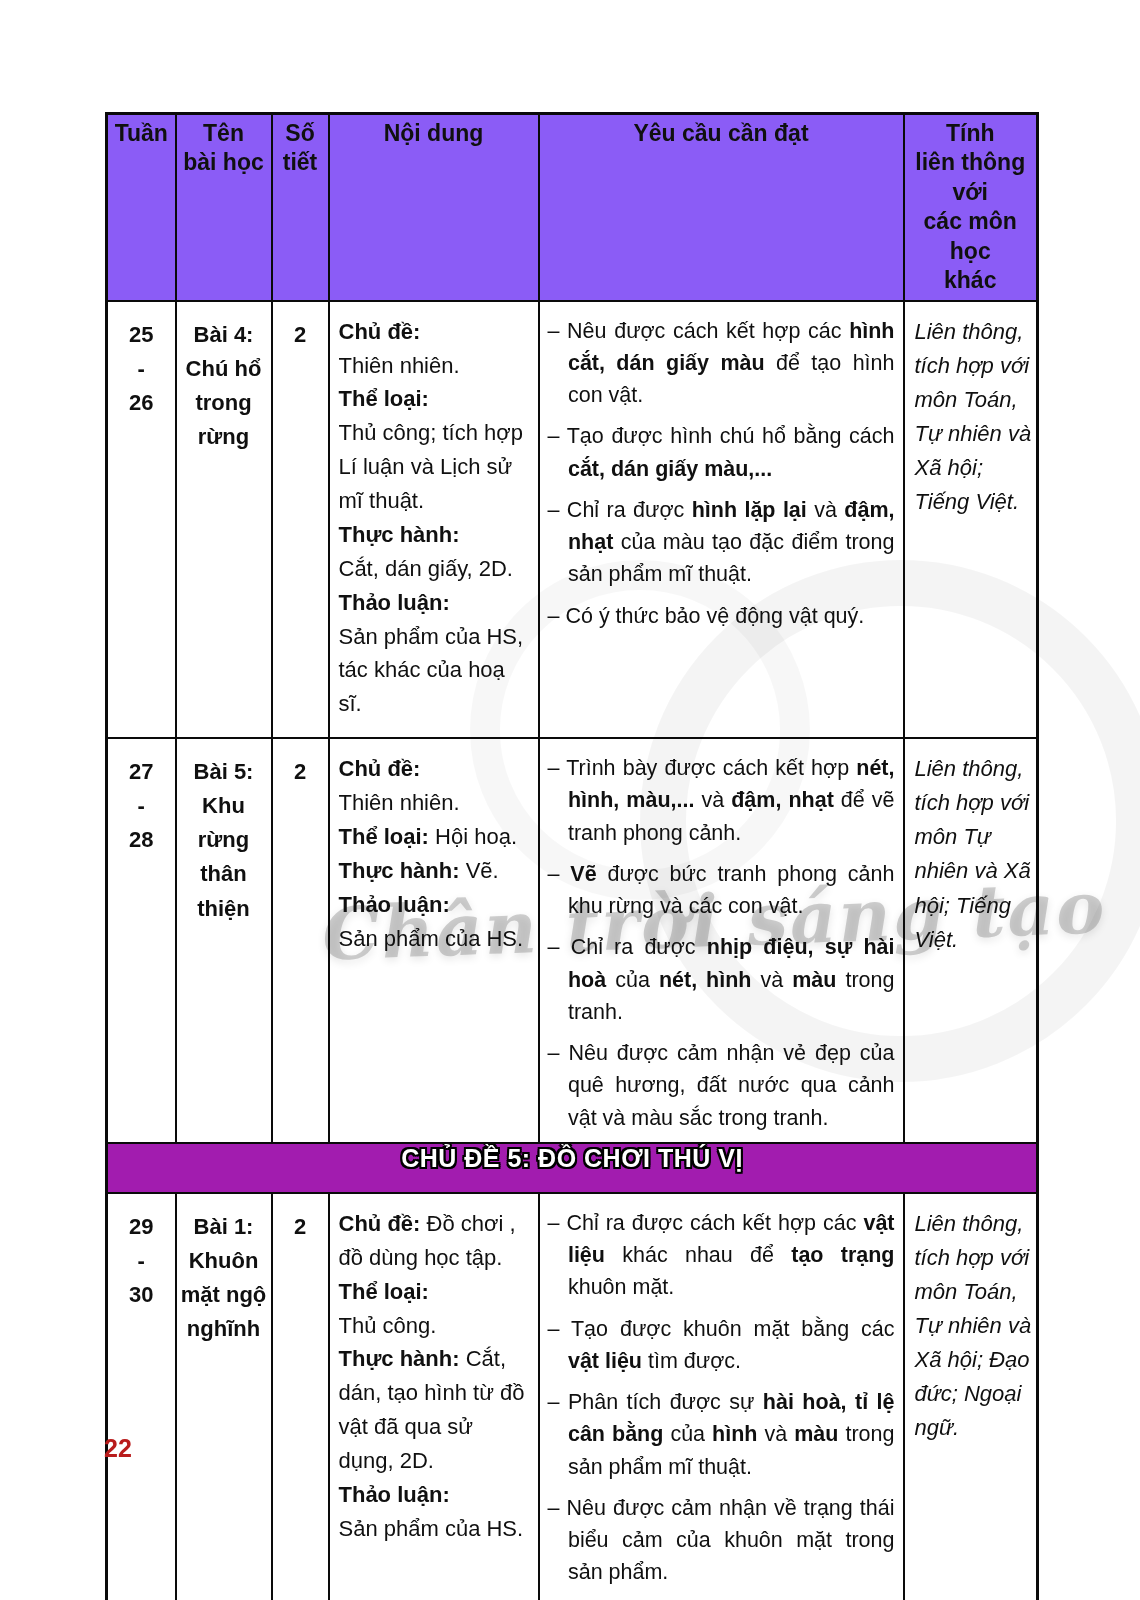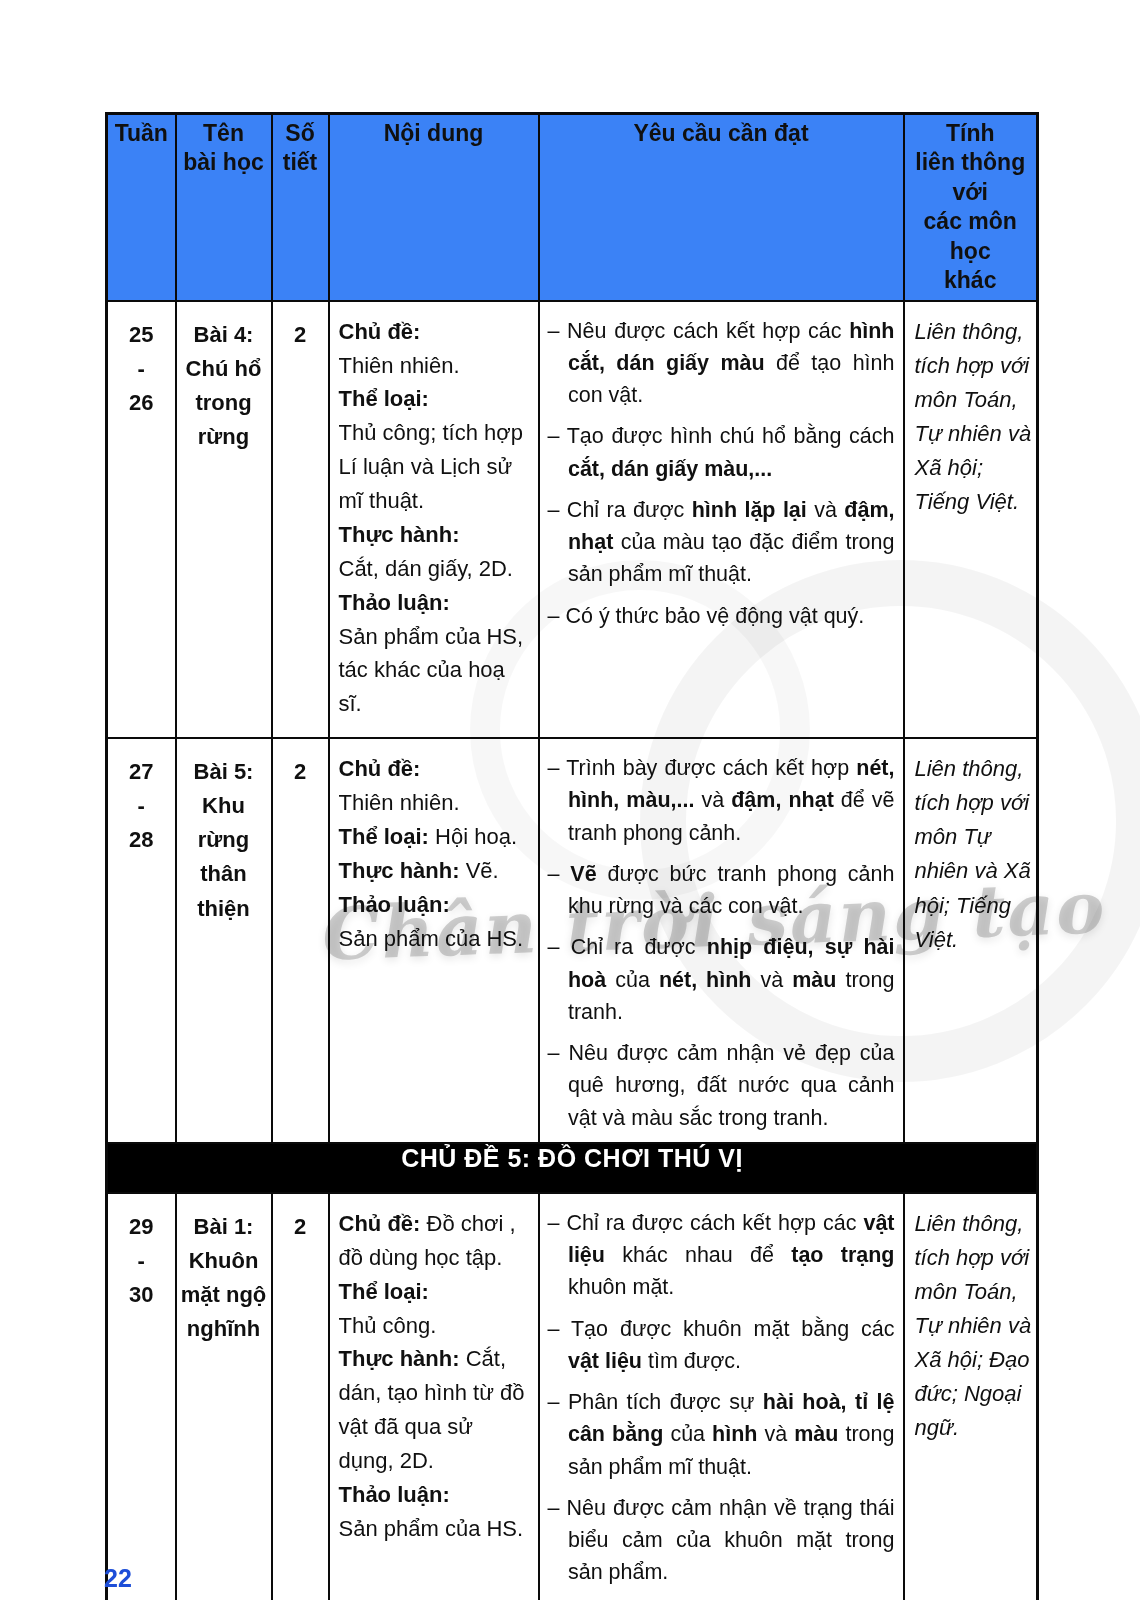--- a/index.html
+++ b/index.html
@@ -32,21 +32,21 @@
     border-collapse:collapse;table-layout:fixed;
     background:transparent;
   }
   table.plan th, table.plan td{
     border:2.5px solid #0a0a0a;
     vertical-align:top;
     overflow:hidden;
   }
   table.plan{border:3px solid #0a0a0a;}
   th.hdr{
-    background:#3b82f6;
+    background:#8b5cf6;
     font-weight:bold;font-size:23px;line-height:1.28;
     text-align:center;vertical-align:middle;
     white-space:pre-line;
     padding:4px 2px;
   }
   td.c-tuan, td.c-ten, td.c-tiet{
     text-align:center;font-weight:bold;font-size:22px;line-height:1.55;
     padding-top:16px;
   }
   td.c-tuan{white-space:pre-line;}
@@ -54,35 +54,35 @@
   td.c-noidung{padding:13px 5px 16px 9px;font-size:22px;line-height:1.54;}
   td.c-yeucau{padding:13px 8px 8px 8px;font-size:21.5px;line-height:1.5;}
   td.c-lienthong{padding:13px 2px 8px 10px;font-size:22px;line-height:1.55;font-style:italic;}
   .content-line{margin:0;}
   .req-item{
     padding-left:0.95em;text-indent:-0.95em;
     text-align:justify;margin-bottom:9px;
   }
   .req-item:last-child{margin-bottom:0;}
   td.banner-cell{
-    background:#000000;
+    background:#a21caf;
     text-align:center;vertical-align:middle;
     padding:0;
   }
   .banner-label{
     display:inline-block;
     font-size:25px;font-weight:bold;letter-spacing:0.5px;
     color:#ffffff;
     text-shadow:
       -2px -2px 0 #000, 2px -2px 0 #000, -2px 2px 0 #000, 2px 2px 0 #000,
       -2px 0 0 #000, 2px 0 0 #000, 0 -2px 0 #000, 0 2px 0 #000;
   }
   .page-number{
-    position:absolute;left:104px;top:1564px;
-    font-size:25px;font-weight:bold;color:#1d4ed8;
+    position:absolute;left:104px;top:1434px;
+    font-size:25px;font-weight:bold;color:#b91c1c;
   }
   strong{font-weight:bold;}
 </style>
 </head>
 <body>
 
 <div class="page">
 
   <div class="wm-ring wm-ring1"></div>
   <div class="wm-ring wm-ring2"></div>

